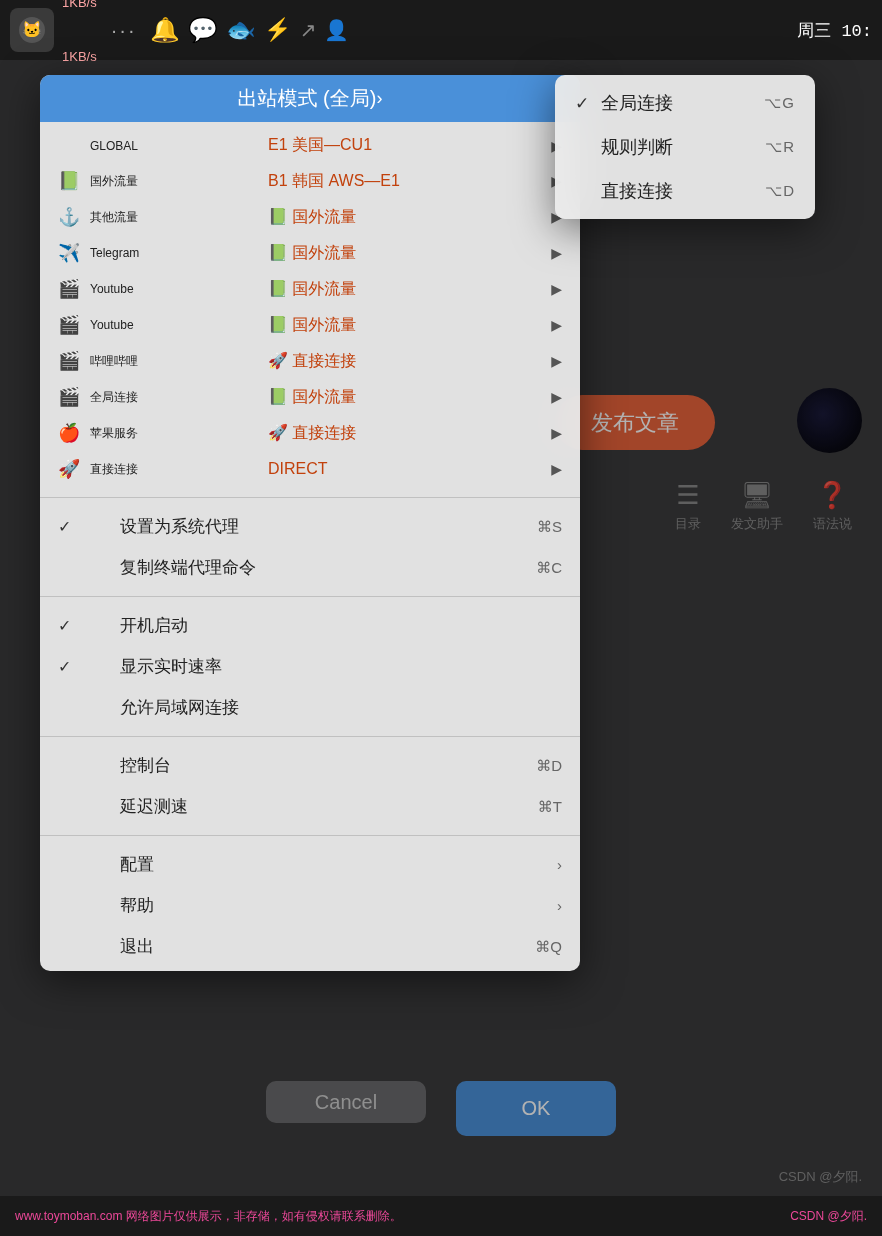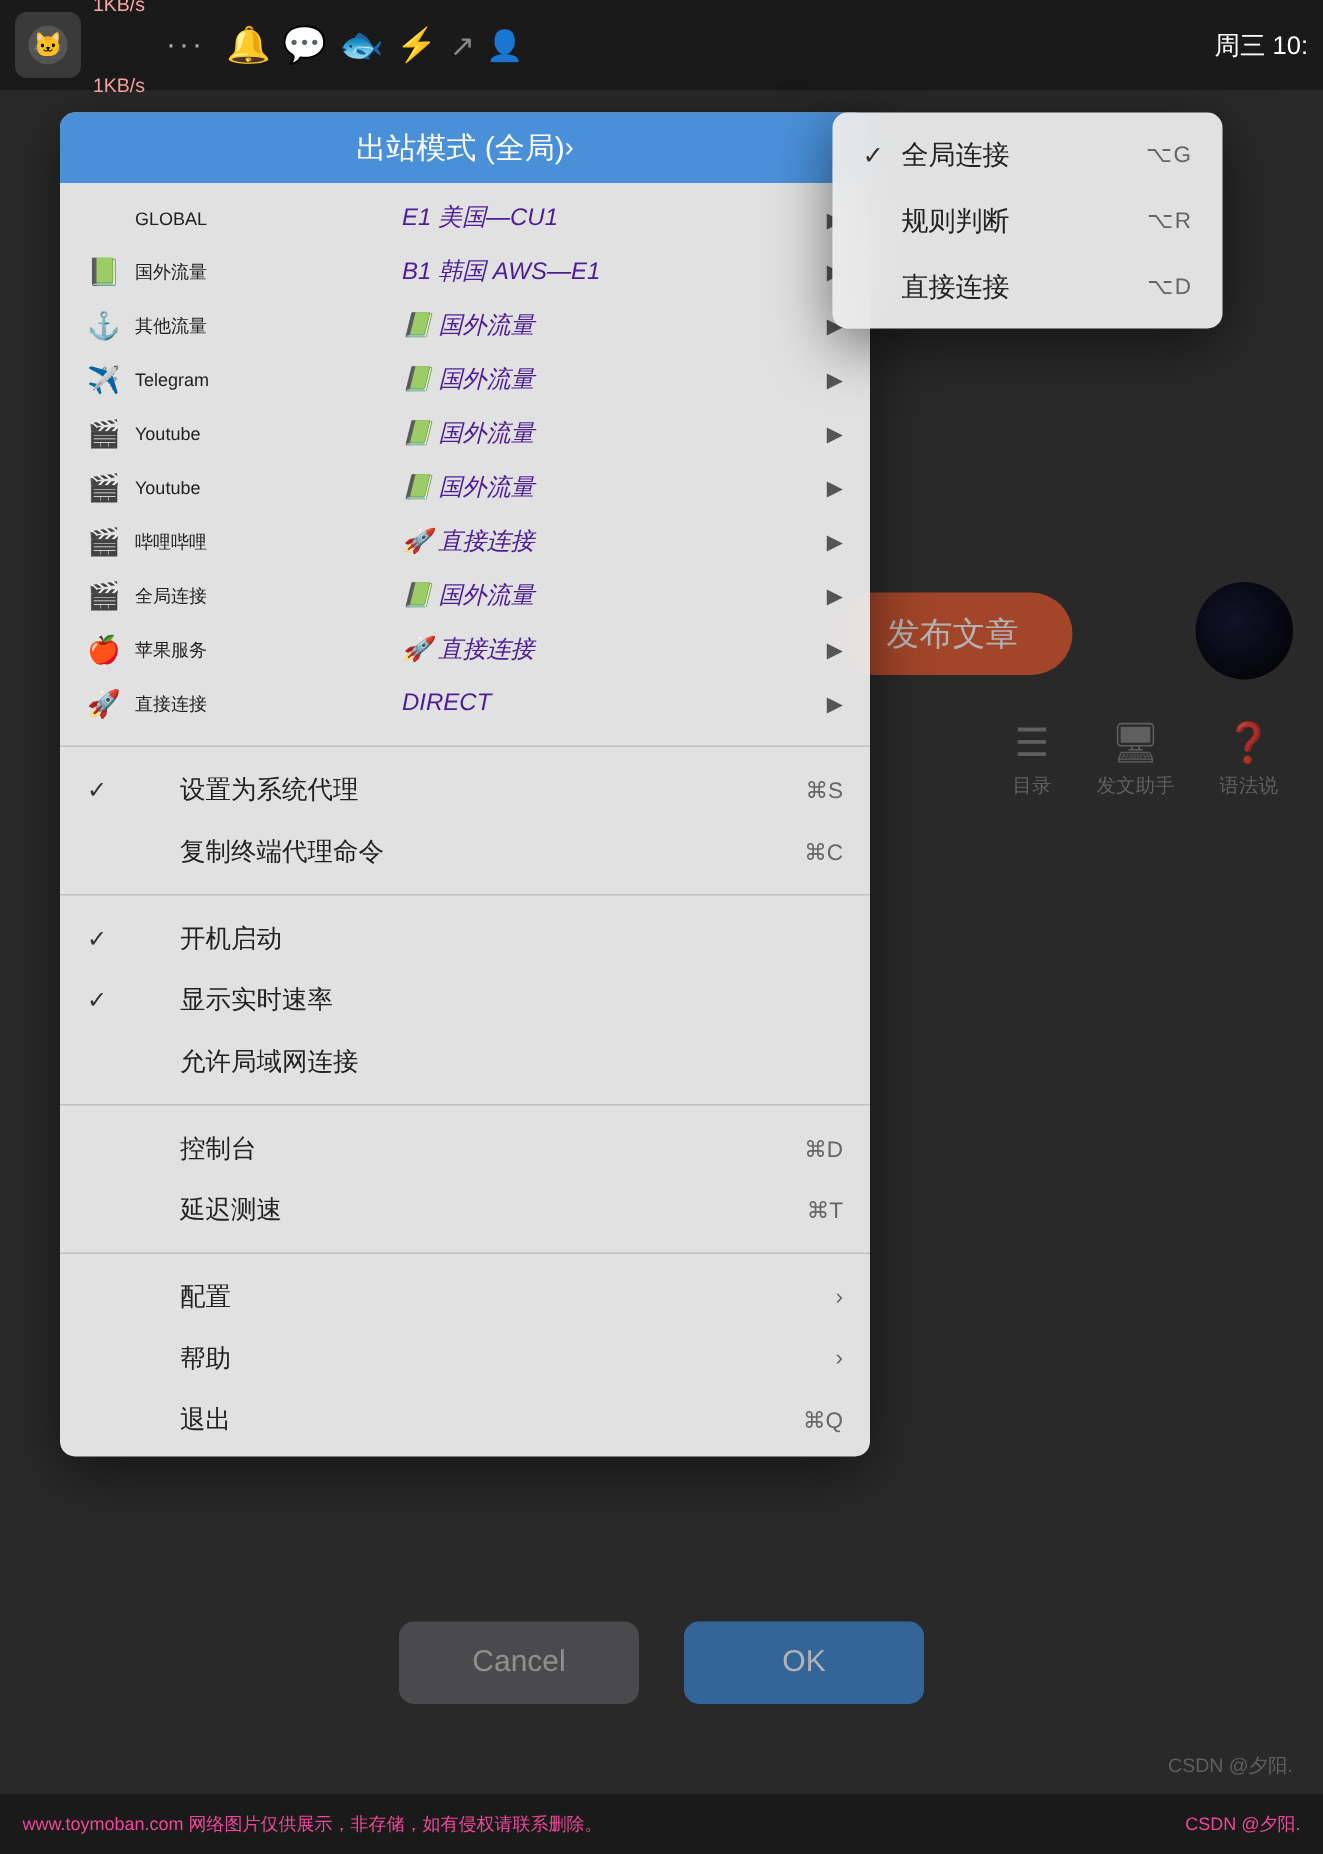--- a/index.html
+++ b/index.html
@@ -38,21 +38,21 @@
       gap: 36px;
     }
     .menubar-dots {
       font-size: 20px; color: #aaa; letter-spacing: 2px;
       padding: 0 6px;
     }
     .menubar-right {
       margin-left: auto;
       display: flex; align-items: flex-start;
       gap: 18px;
-      font-size: 16px; color: #ccc;
+      font-size: 16px; color: #ccc; font-family: Liberation Mono, monospace;
     }
     .menubar-time {
       font-size: 17px; color: #fff;
       font-weight: 500;
     }
 
     
     .bg-content {
       position: absolute;
       top: 60px; left: 0; right: 0; bottom: 0;
@@ -163,21 +163,21 @@
     }
     .route-item-name {
       font-size: 12px;
     }
     .route-item-right {
       display: flex; align-items: center;
       gap: 6px;
       flex: 1;
     }
     .route-item-server {
-      font-size: 16px; color: #4c1d95; font-style: italic;
+      font-size: 16px; color: #c2410c;
     }
     .route-item-arrow {
       margin-left: auto;
       font-size: 14px; color: #555;
     }
 
     
     .settings-section {
       padding: 4px 0;
     }
@@ -231,21 +231,21 @@
       letter-spacing: 1px;
     }
 
     
     .bg-buttons {
       position: absolute;
       bottom: 100px; left: 0; right: 0;
       display: flex; justify-content: center; gap: 30px;
     }
     .bg-cancel-btn {
-      width: 160px; height: 55px;
+      width: 160px; height: 42px;
       background: rgba(180,180,180,0.4);
       border-radius: 10px;
       display: flex; align-items: center; justify-content: center;
       font-size: 20px; color: #ccc;
     }
     .bg-ok-btn {
       width: 160px; height: 55px;
       background: #4a90d9;
       border-radius: 10px;
       display: flex; align-items: center; justify-content: center;

